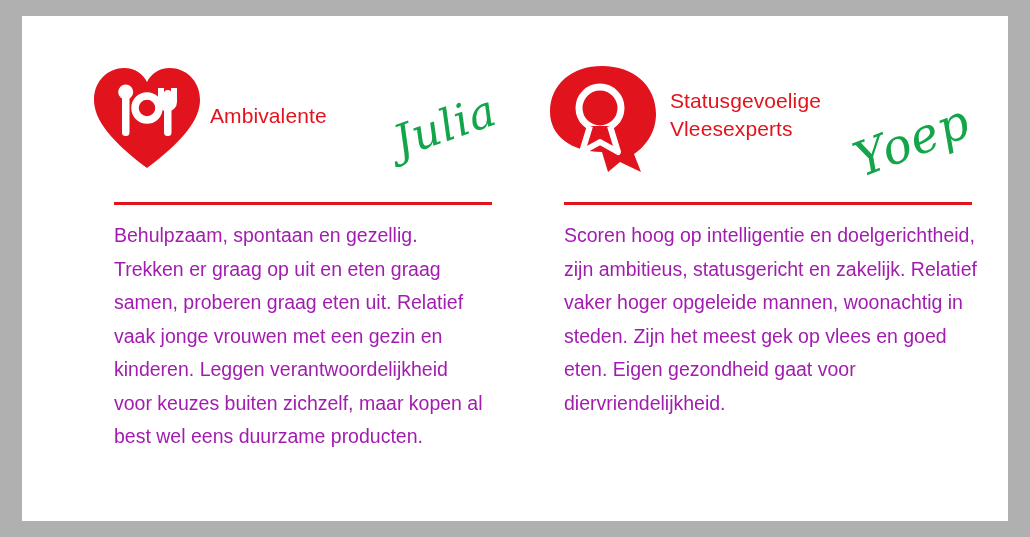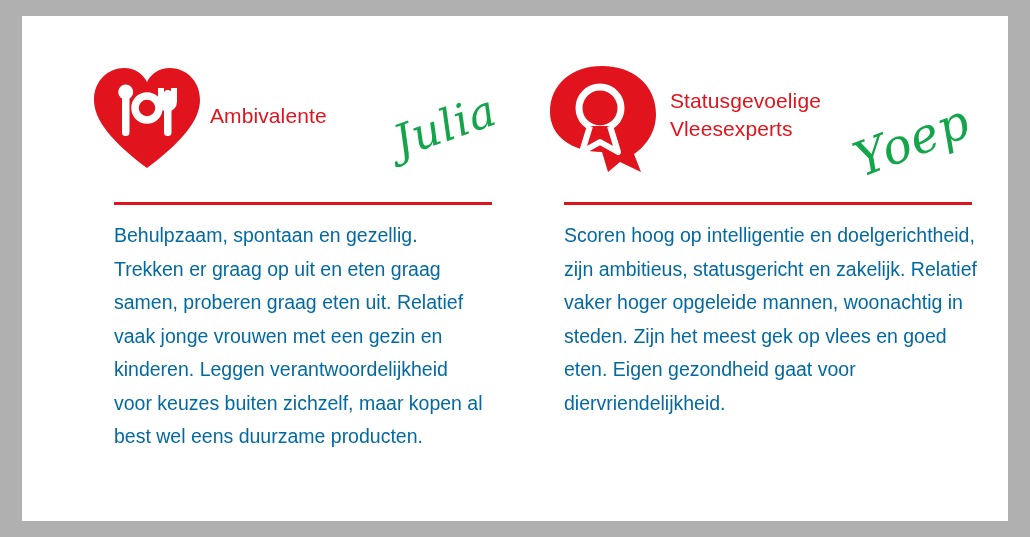--- a/index.html
+++ b/index.html
@@ -95,21 +95,21 @@
     left: 22px;
     height: 3px;
     background: #e1131d;
   }
   .card.first .rule { width: 378px; }
   .card.second .rule { width: 408px; }
   .card-body {
     position: absolute;
     top: 155px;
     left: 22px;
-    color: #0369a1;
+    color: #a21caf;
     font-size: 19.5px;
     line-height: 1.72;
     width: 370px;
   }
   .card.second .card-body {
     width: 420px;
   }
 </style>
 </head>
 <body>

